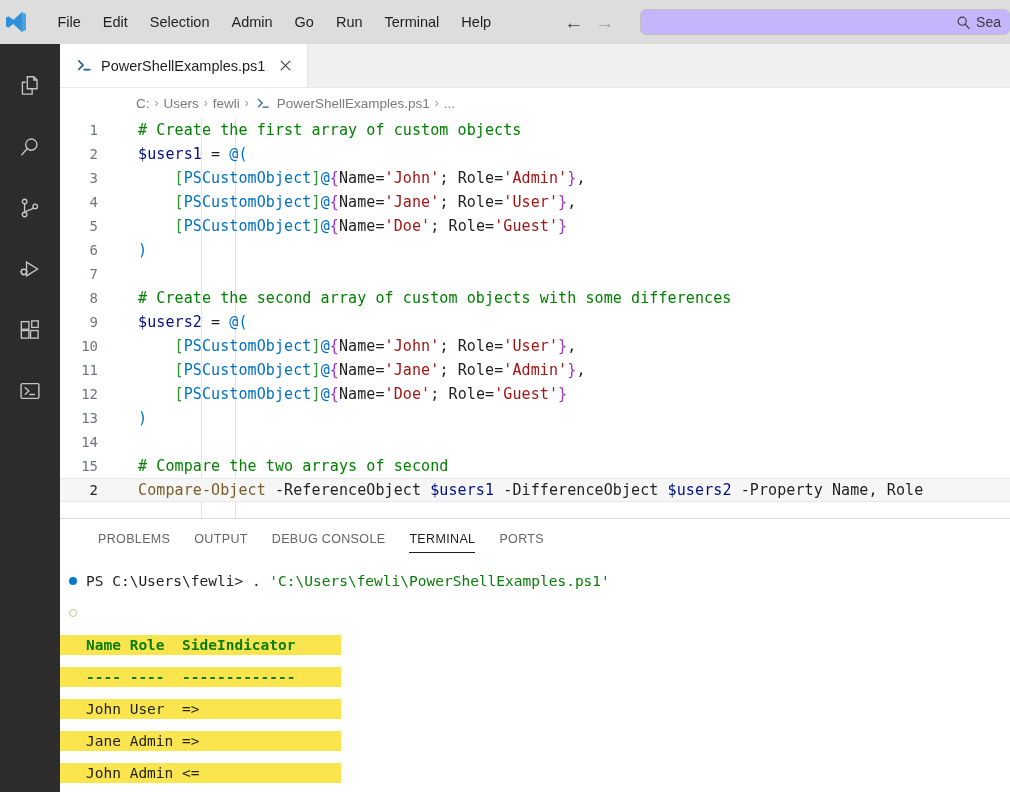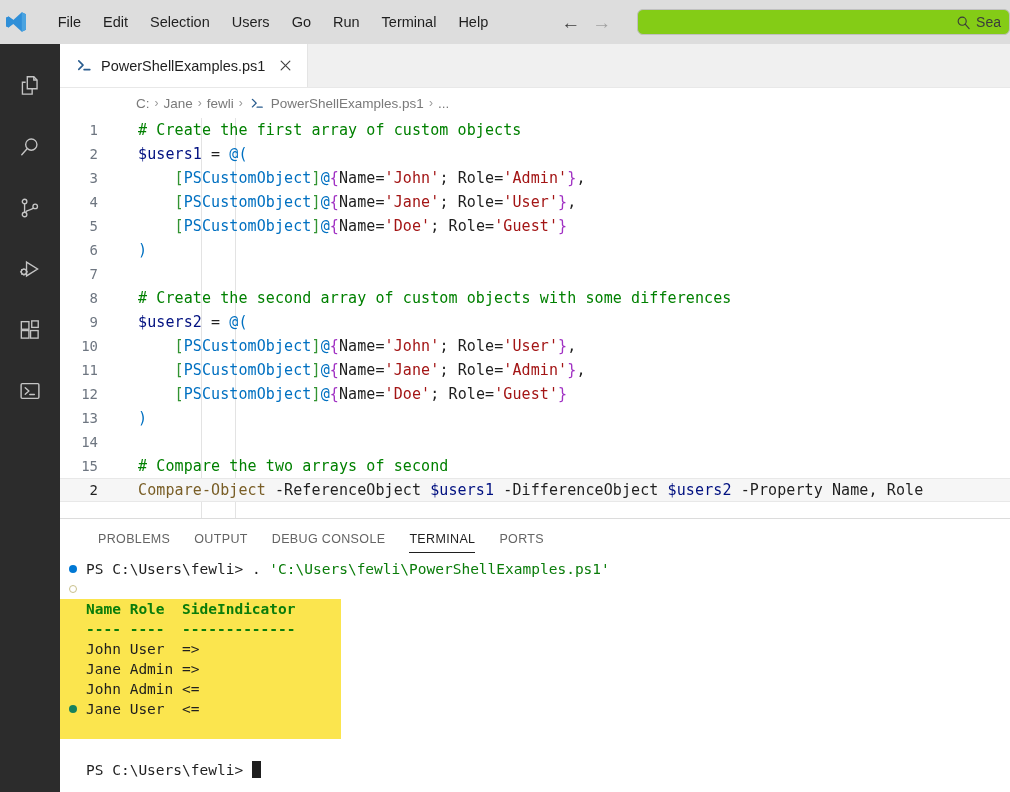--- a/index.html
+++ b/index.html
@@ -23,21 +23,21 @@
   .menubar { display: flex; align-items: center; gap: 0px; }
   .menu-item {
     font-size: 14.5px; color: #1f1f1f; padding: 4px 11px;
     cursor: default; white-space: nowrap; line-height: 20px;
   }
   .nav-arrows { display: flex; align-items: center; gap: 12px; margin-left: 48px; }
   .nav-arrow { font-size: 19px; color: #3b3b3b; line-height: 1; cursor: default; }
   .nav-arrow.disabled { color: #a0a0a0; }
   .cmdcenter {
     margin-left: 12px; height: 26px; width: 520px;
-    background: #84cc16; border: 1px solid #c0c0c0; border-radius: 6px;
+    background: #c4b5fd; border: 1px solid #c0c0c0; border-radius: 6px;
     display: flex; align-items: center; justify-content: flex-end;
     padding-right: 8px; gap: 5px; cursor: default;
   }
   .cmdcenter .cc-text { font-size: 14px; color: #3b3b3b; white-space: nowrap; }
 
   
   .body-row { display: flex; flex: 1; min-height: 0; }
 
   
   .activitybar {
@@ -136,21 +136,21 @@
   .ptab.active { color: #1f1f1f; }
   .ptab.active::after {
     content: ""; position: absolute; left: 12px; right: 12px; bottom: 6px;
     height: 1.5px; background: #1f1f1f;
   }
   .term {
     flex: 1; min-height: 0; position: relative; overflow: hidden;
     font-family: "DejaVu Sans Mono", monospace; font-size: 14.5px;
     color: #1f1f1f; padding-left: 0px;
   }
-  .term-line { height: 20px; display: flex; align-items: center; white-space: pre; position: relative; }
+  .term-line { height: 20px; display: flex; align-items: center; white-space: pre; position: relative; margin-top: 12px; }
   .gutter {
     width: 26px; min-width: 26px; display: flex; align-items: center; justify-content: center;
   }
   .dot { width: 8px; height: 8px; border-radius: 50%; }
   .dot.blue { background: #0078d4; }
   .dot.green { background: #16825d; }
   .dot.hollow { width: 8px; height: 8px; border-radius: 50%; border: 1.2px solid #c9c08a; background: transparent; }
   .tline-text { padding-left: 0px; }
   .t-green   { color: #0a7c0a; font-weight: bold; }
   .t-dash    { color: #0a7c0a; font-weight: bold; }
@@ -174,21 +174,21 @@
         <path d="M17.8 2.2 L22 4.3 v15.4 l-4.2 2.1 V2.2Z" fill="#4aa3e0"></path>
         <path d="M4.6 6.4 L9.3 10 L4.6 17.6 L2 16.3 V7.7Z" fill="#2f8fd8"></path>
         <path d="M17.8 6.0 v12.0 L9.6 12 Z" fill="#ffffff" opacity="0.0"></path>
       </svg>
     </div>
 
     <div class="menubar">
       <div class="menu-item">File</div>
       <div class="menu-item">Edit</div>
       <div class="menu-item">Selection</div>
-      <div class="menu-item">Users</div>
+      <div class="menu-item">Admin</div>
       <div class="menu-item">Go</div>
       <div class="menu-item">Run</div>
       <div class="menu-item">Terminal</div>
       <div class="menu-item">Help</div>
     </div>
 
     <div class="nav-arrows">
       <span class="nav-arrow">←</span>
       <span class="nav-arrow disabled">→</span>
     </div>
@@ -288,21 +288,21 @@
               <line x1="11.7" y1="2.3" x2="2.3" y2="11.7"></line>
             </svg>
           </span>
         </div>
         <div class="tabs-filler"></div>
       </div>
 
       <div class="breadcrumb">
         <span class="bc-item">C:</span>
         <span class="bc-sep">›</span>
-        <span class="bc-item">Jane</span>
+        <span class="bc-item">Users</span>
         <span class="bc-sep">›</span>
         <span class="bc-item">fewli</span>
         <span class="bc-sep">›</span>
         <span style="display:flex;align-items:center;padding:0 2px;">
           <svg width="15" height="15" viewBox="0 0 16 16" fill="none" stroke="#2a5d8f" stroke-width="1.5">
             <path d="M2.6 3.6 L6.6 7.6 L2.6 11.6" stroke-linecap="round" stroke-linejoin="round"></path>
             <line x1="7.6" y1="11.9" x2="13" y2="11.9" stroke-linecap="round"></line>
           </svg>
         </span>
         <span class="bc-item">PowerShellExamples.ps1</span>

